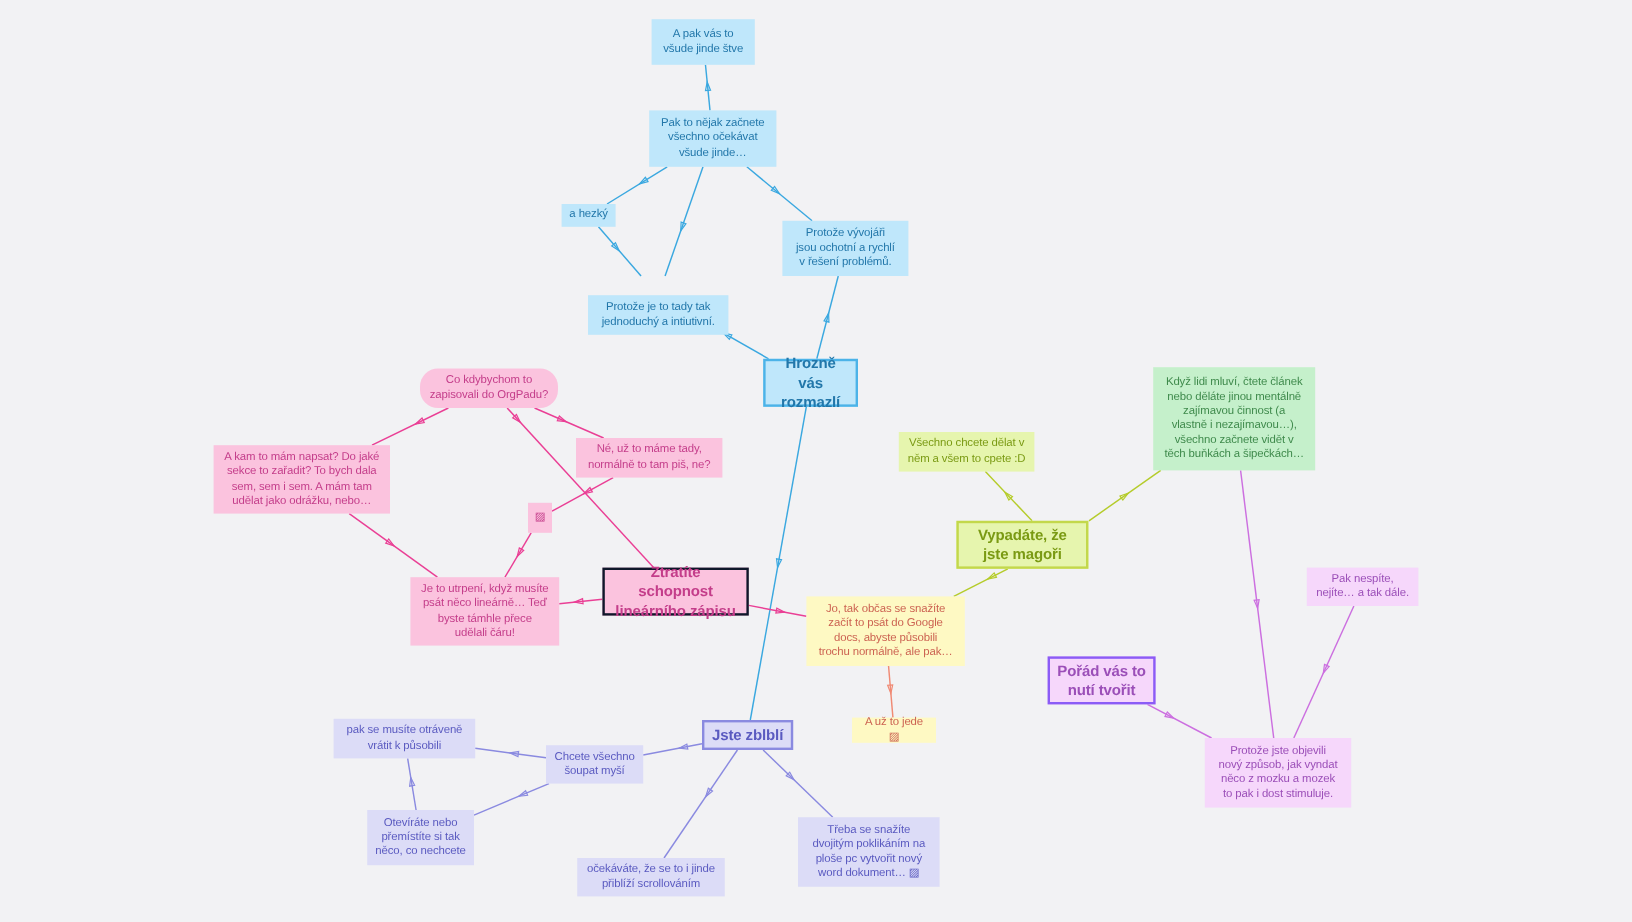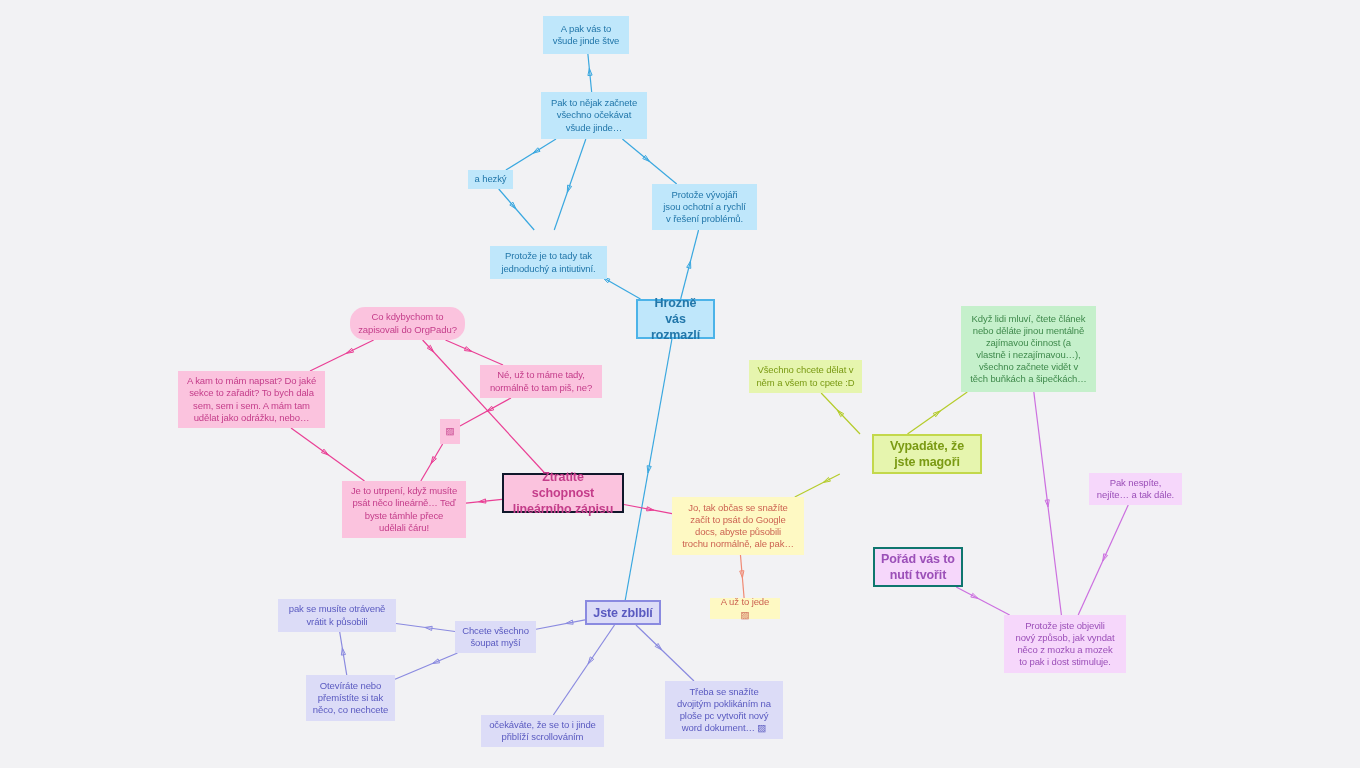--- a/index.html
+++ b/index.html
@@ -43,21 +43,21 @@
   .t-blue-main   { background:#bfe7fb; color:#2277aa; border:2px solid #4cb3e8; }
   .t-pink        { background:#fbc3de; color:#c43d8a; }
   .t-pink-main   { background:#fbc3de; color:#c43d8a; border:2px solid #0f172a; }
   .t-salmon      { background:#fef9c3; color:#cc6352; }
   .t-green       { background:#c5f0cb; color:#3f8a4c; }
   .t-lime        { background:#e6f5ae; color:#7a9a13; border:2px solid #c3d84b; }
   .t-lime-plain  { background:#e6f5ae; color:#7a9a13; }
   .t-violet      { background:#dcdcf7; color:#5a5ac0; }
   .t-violet-main { background:#dcdcf7; color:#5a5ac0; border:2px solid #8a8ae0; }
   .t-orchid      { background:#f6d7fb; color:#9b4fb8; }
-  .t-orchid-main { background:#f6d7fb; color:#9b4fb8; border:2px solid #0f766e; }
+  .t-orchid-main { background:#f6d7fb; color:#9b4fb8; border:2px solid #8b5cf6; }
 
   .sz-sm  { font-size: 9.5px; }
   .sz-md  { font-size: 12.5px; font-weight: bold; }
 </style>
 </head>
 <body>
 
 <div id="canvas">
   <svg id="edges" width="1360" height="768" viewBox="0 0 1360 768">
       <g>
@@ -207,21 +207,21 @@
       <div class="node t-pink-main sz-md" style="left: 502px; top: 473px; width: 122px; height: 40px;">Ztratíte schopnost
 lineárního zápisu</div>
       <div class="node t-lime-plain sz-sm" style="left: 749px; top: 360px; width: 113px; height: 33px;">Všechno chcete dělat v
 něm a všem to cpete :D</div>
       <div class="node t-green sz-sm" style="left: 961px; top: 306px; width: 135px; height: 86px;">Když lidi mluví, čtete článek
 nebo děláte jinou mentálně
 zajímavou činnost (a
 vlastně i nezajímavou…),
 všechno začnete vidět v
 těch buňkách a šipečkách…</div>
-      <div class="node t-lime sz-md" style="left: 872px; top: 434px; width: 110px; height: 40px;">Vypadáte, že
+      <div class="node t-lime sz-md" style="left: 797px; top: 434px; width: 110px; height: 40px;">Vypadáte, že
 jste magoři</div>
       <div class="node t-salmon sz-sm" style="left: 672px; top: 497px; width: 132px; height: 58px;">Jo, tak občas se snažíte
 začít to psát do Google
 docs, abyste působili
 trochu normálně, ale pak…</div>
       <div class="node t-salmon sz-sm" style="left: 710px; top: 598px; width: 70px; height: 21px;">A už to jede ▨</div>
       <div class="node t-orchid sz-sm" style="left: 1089px; top: 473px; width: 93px; height: 32px;">Pak nespíte,
 nejíte… a tak dále.</div>
       <div class="node t-orchid-main sz-md" style="left: 873px; top: 547px; width: 90px; height: 40px;">Pořád vás to
 nutí tvořit</div>

